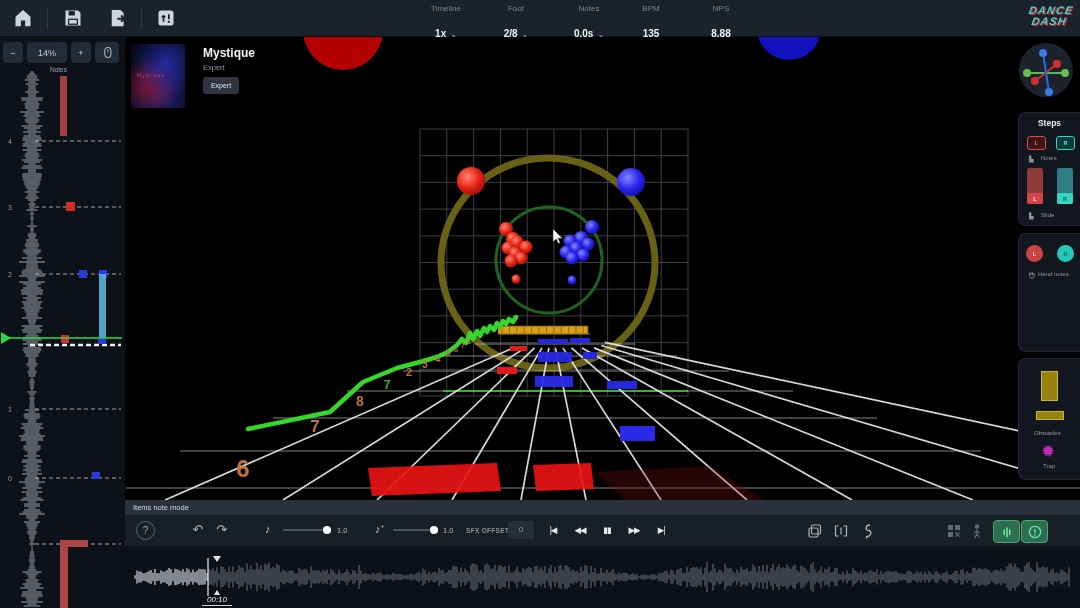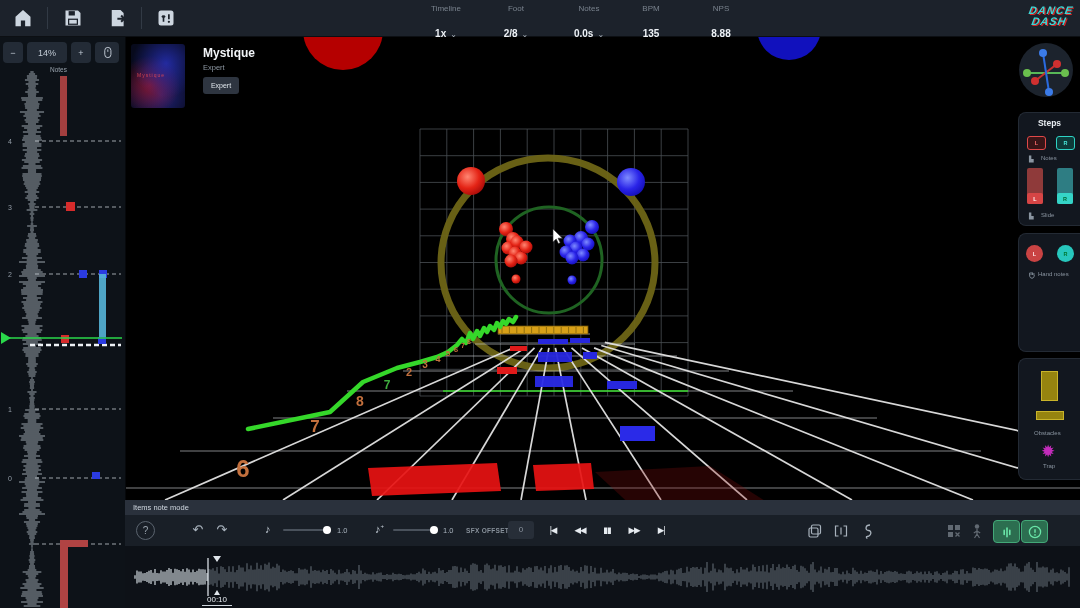--- a/index.html
+++ b/index.html
@@ -77,21 +77,21 @@
   .sval{position:absolute;top:11px;font-size:7.5px;color:#aab4be;}
   .sfxlab{position:absolute;left:341px;top:12px;font-size:6.5px;font-weight:bold;color:#88919b;letter-spacing:.3px;}
   .sfxin{position:absolute;left:383px;top:6px;width:26px;height:18px;background:#272e38;border-radius:3px;
          color:#8a939e;font-size:8px;text-align:center;line-height:18px;cursor:text;}
   .trans{position:absolute;top:7px;width:24px;height:17px;color:#e6ebf0;font-size:8.5px;text-align:center;
          line-height:17px;letter-spacing:-1px;cursor:pointer;}
   .ficon{position:absolute;top:7px;width:18px;height:18px;color:#a8b2bc;cursor:pointer;}
   .dim{opacity:.5;}
   .gbtn{position:absolute;top:5px;width:25px;height:21px;background:#2c6e50;border:1px solid #43a878;
         border-radius:4px;cursor:pointer;display:flex;align-items:center;justify-content:center;}
-  .wavestrip{position:absolute;left:125px;right:0;top:546px;bottom:0;background:#0d1117;z-index:32;}
+  .wavestrip{position:absolute;left:125px;right:0;top:546px;bottom:0;background:#0d1117;z-index:32;font-style:italic;}
   #wave-svg{position:absolute;left:0;top:0;width:955px;height:62px;}
   .timelab{position:absolute;left:77px;top:49px;width:30px;text-align:center;font-size:8px;color:#e6ebf0;
            border-bottom:1.5px solid #cfd6dd;padding-bottom:1px;}
 </style>
 </head>
 <body>
 
 <div class="topbar">
   <div class="tb-ic" style="left:13px">
     <svg viewBox="0 0 16 16" width="20" height="20">

